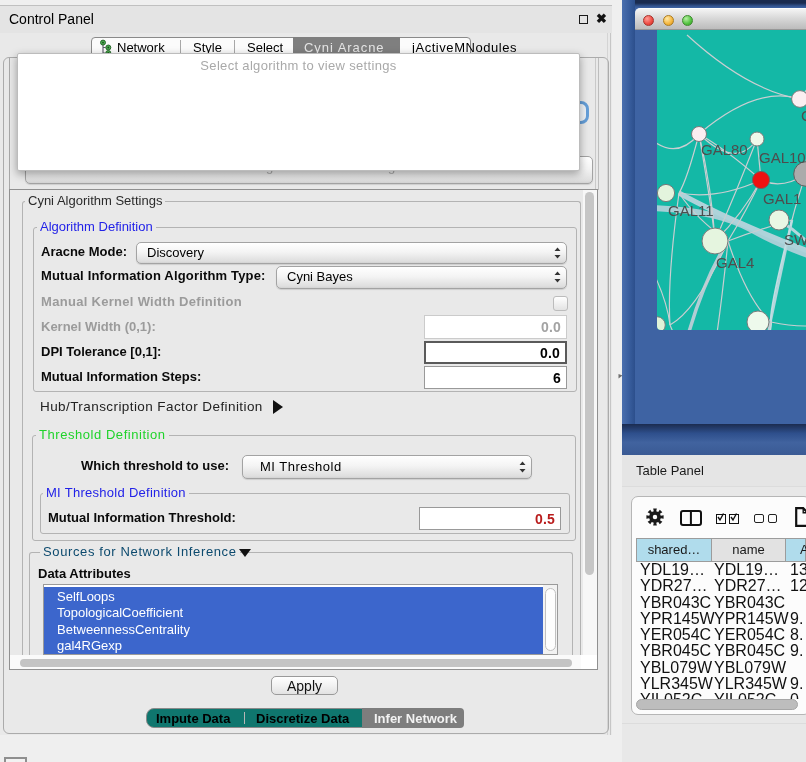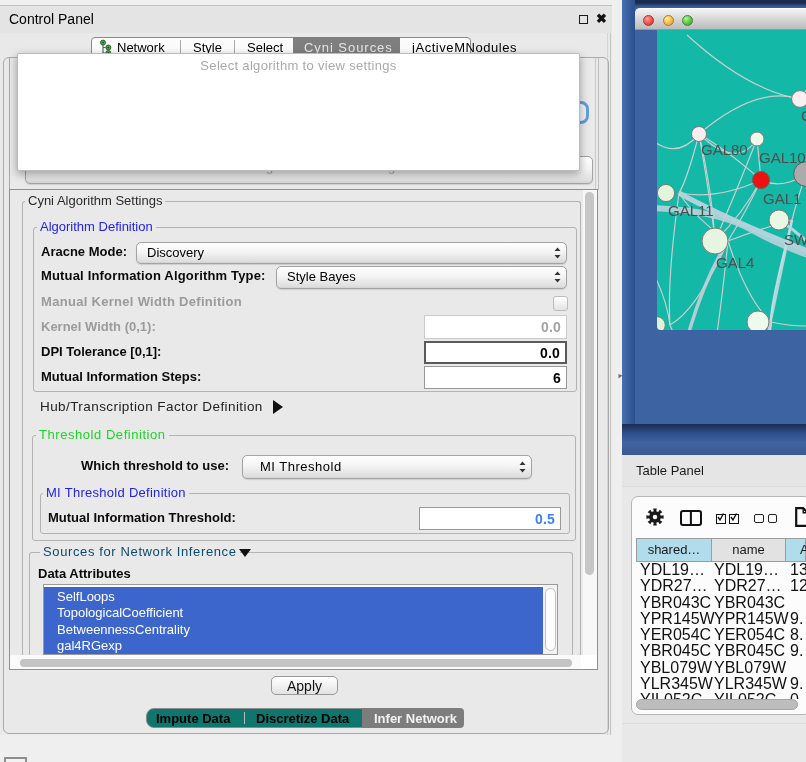--- a/index.html
+++ b/index.html
@@ -43,21 +43,21 @@
     <circle cx="3" cy="3.6" r="2.5" fill="#4caf50" stroke="#215e24" stroke-width="0.9"></circle>
     <circle cx="3" cy="3.6" r="0.9" fill="#1c4d1f"></circle>
     <circle cx="8.3" cy="8.5" r="2.5" fill="#4caf50" stroke="#215e24" stroke-width="0.9"></circle>
     <circle cx="8.3" cy="8.5" r="0.9" fill="#1c4d1f"></circle>
     <circle cx="8.3" cy="14" r="2.5" fill="#4caf50" stroke="#215e24" stroke-width="0.9"></circle>
     <circle cx="8.3" cy="14" r="0.9" fill="#1c4d1f"></circle>
   </svg>
   <div class="b" style="left:25px;top:2px;font-size:13px;line-height:15px;color:#000;">Network</div>
   <div class="b" style="left:101px;top:2px;font-size:13px;line-height:15px;color:#000;">Style</div>
   <div class="b" style="left:155px;top:2px;font-size:13px;line-height:15px;color:#000;">Select</div>
-  <div class="b" style="left:212px;top:2px;font-size:13px;line-height:15px;color:#e6e6e6;letter-spacing:0.95px;">Cyni Sources</div>
+  <div class="b" style="left:212px;top:2px;font-size:13px;line-height:15px;color:#e6e6e6;letter-spacing:0.95px;">Cyni Aracne</div>
   <div class="b" style="left:320px;top:2px;font-size:13px;line-height:15px;color:#000;letter-spacing:0.55px;">jActiveMNodules</div>
 </div>
 
 <div class="combo" style="left:25px;top:156px;width:566px;height:26px;">
   <div style="position:absolute;left:0;right:0;top:2px;text-align:center;font-size:13px;line-height:15px;color:#ababab;">Select algorithm to view settings</div>
 </div>
 <div class="b" style="left:560px;top:101px;width:29px;height:23px;border:3px solid #649ed8;border-radius:8px;background:#eef3f8;box-sizing:border-box;"></div>
 <div class="b" style="left:594.5px;top:58px;width:1px;height:132px;background:#c9c9c9;"></div>
 <div class="b" style="left:9px;top:58px;width:1px;height:132px;background:#a8a8a8;"></div>
 <div class="b" style="left:598px;top:58px;width:1px;height:132px;background:#bdbdbd;"></div>
@@ -73,21 +73,21 @@
 <div class="lab" style="left:41px;top:244px;">Aracne Mode:</div>
 <div class="combo" style="left:136px;top:241.5px;width:429px;height:20px;">
   <div class="ct">Discovery</div>
   <svg class="carr" viewBox="0 0 9 14">
         <path d="M1.5 5 L4.5 1.5 L7.5 5 Z M1.5 9 L4.5 12.5 L7.5 9 Z" fill="#333"></path>
       </svg>
 </div>
 
 <div class="lab" style="left:41px;top:268px;letter-spacing:0.17px;">Mutual Information Algorithm Type:</div>
 <div class="combo" style="left:276px;top:266px;width:289px;height:20.5px;">
-  <div class="ct">Style Bayes</div>
+  <div class="ct">Cyni Bayes</div>
   <svg class="carr" viewBox="0 0 9 14">
         <path d="M1.5 5 L4.5 1.5 L7.5 5 Z M1.5 9 L4.5 12.5 L7.5 9 Z" fill="#333"></path>
       </svg>
 </div>
 
 <div class="glab" style="left:41px;top:294px;letter-spacing:0.3px;">Manual Kernel Width Definition</div>
 <div class="b" style="left:553px;top:296px;width:13px;height:13px;border:1px solid #bcbcbc;border-radius:3px;background:linear-gradient(#ffffff,#e3e3e3);"></div>
 
 <div class="glab" style="left:41px;top:319px;">Kernel Width (0,1):</div>
 <div class="fld" style="left:424px;top:315px;width:143px;height:24px;border:1px solid #cbcbcb;box-sizing:border-box;color:#a3a3a3;">
@@ -114,21 +114,21 @@
 <div class="combo" style="left:242px;top:455px;width:288px;height:22px;">
   <div class="ct" style="left:17px;letter-spacing:0.5px;">MI Threshold</div>
   <svg class="carr" viewBox="0 0 9 14">
         <path d="M1.5 5 L4.5 1.5 L7.5 5 Z M1.5 9 L4.5 12.5 L7.5 9 Z" fill="#333"></path>
       </svg>
 </div>
 
 <div class="grp" style="left:40px;top:493px;width:528px;height:39px;"></div>
 <div class="gtitle" style="left:43px;top:486px;color:#2222e8;letter-spacing:0.28px;">MI Threshold Definition</div>
 <div class="lab" style="left:48px;top:510px;">Mutual Information Threshold:</div>
-<div class="fld" style="left:419px;top:507px;width:142px;height:23px;border:1px solid #999;box-sizing:border-box;color:#3b82f6;">
+<div class="fld" style="left:419px;top:507px;width:142px;height:23px;border:1px solid #999;box-sizing:border-box;color:#b91c1c;">
       <span>0.5</span>
     </div>
 
 <div class="grp" style="left:29px;top:552px;width:542px;height:103px;border-bottom:none;border-radius:3px 3px 0 0;"></div>
 <div class="gtitle" style="left:40px;top:545px;color:#0c4a6e;letter-spacing:0.62px;">Sources for Network Inference</div>
 <div class="b" style="left:239px;top:549px;width:0;height:0;border-top:8px solid #111;border-left:6.5px solid transparent;border-right:6.5px solid transparent;"></div>
 <div class="lab" style="left:38px;top:566px;">Data Attributes</div>
 
 <div class="b" style="left:43px;top:584px;width:515px;height:71px;border:1px solid #9a9a9a;background:#fff;box-sizing:border-box;overflow:hidden;">
   <div class="b" style="left:0;top:2px;width:499px;height:80px;background:#3c66cc;"></div>

